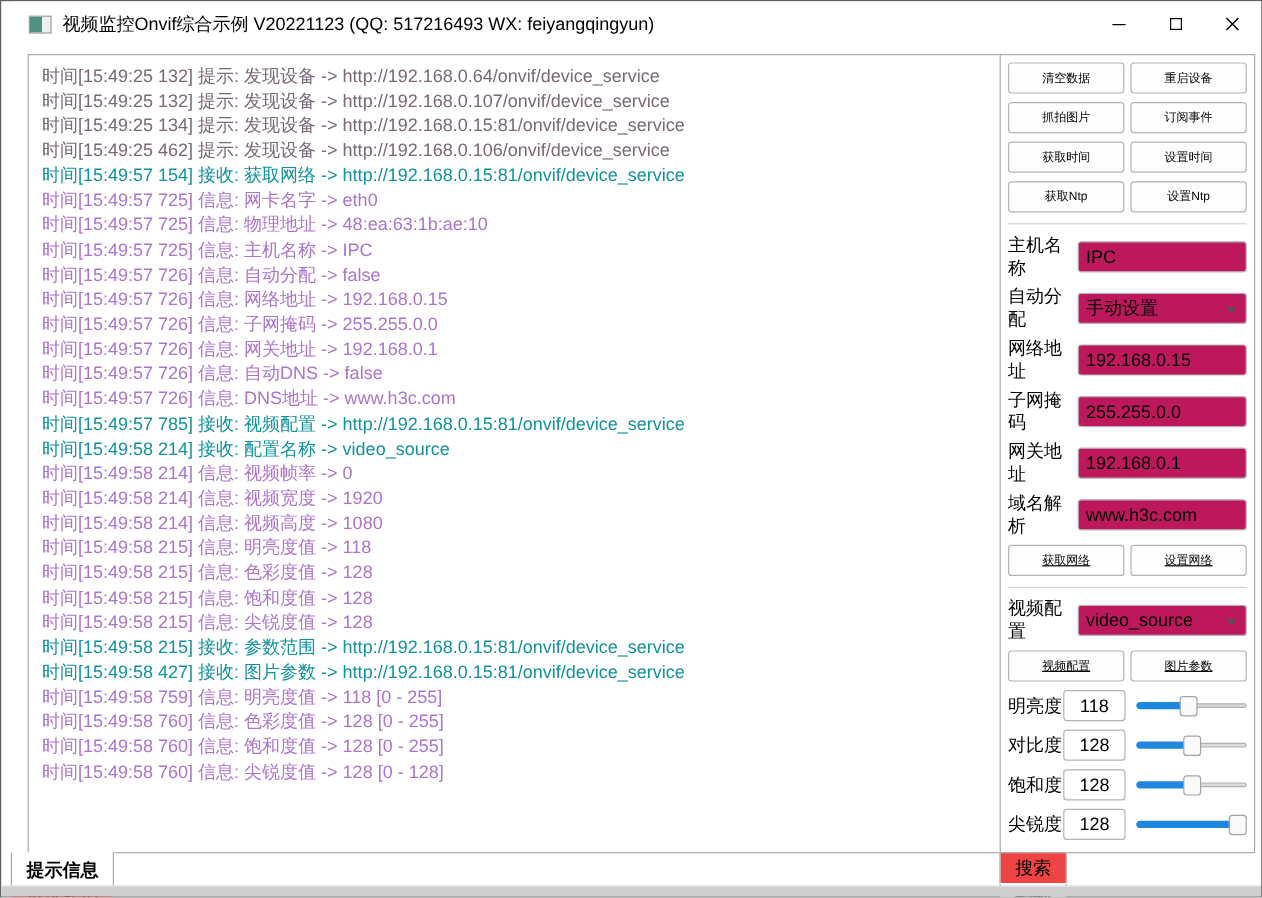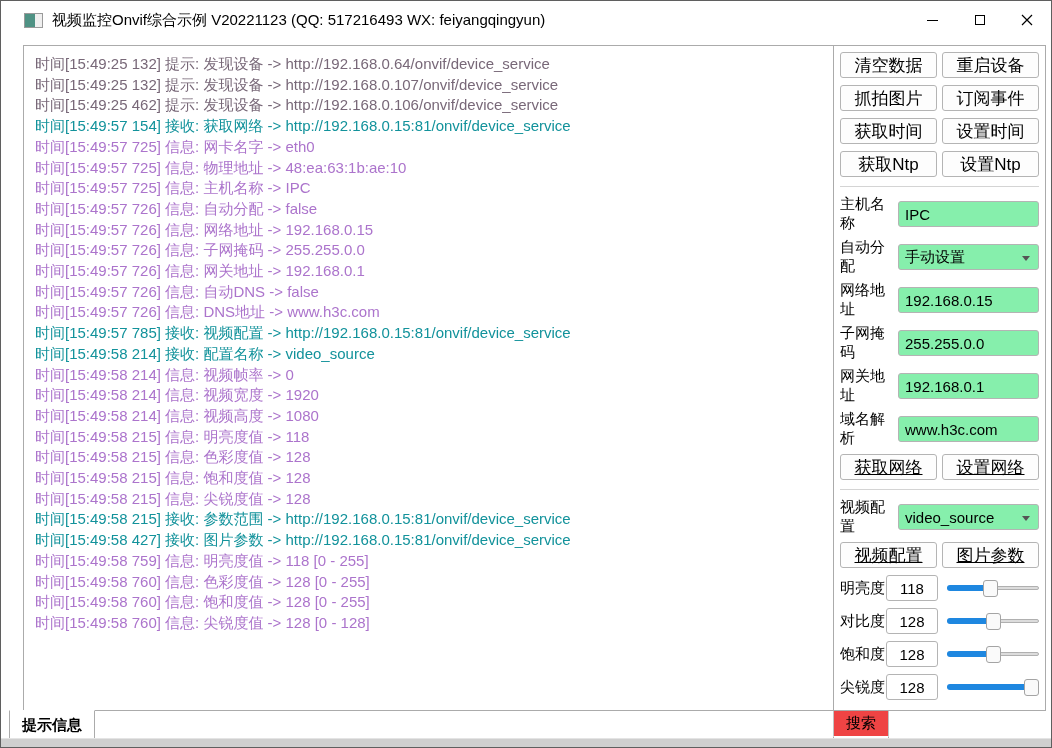--- a/index.html
+++ b/index.html
@@ -21,27 +21,27 @@
     border:1px solid #ababab;box-sizing:border-box;padding:8px 11px;overflow:hidden;}
   .log-line{font-size:15px;line-height:20.7px;white-space:nowrap;}
   .log-line.tip{color:var(--log-tip,#786878);}
   .log-line.info{color:var(--log-info,#ac74cc);}
   .log-line.recv{color:var(--log-recv,#12929b);}
   
   .right-pane{position:absolute;left:832px;top:44px;width:213px;height:666px;background:#fff;
     border:1px solid #ababab;box-sizing:border-box;padding:6px;}
   .action-grid{display:grid;grid-template-columns:1fr 1fr;gap:7px 5px;margin-bottom:0;}
   .qbtn{height:26px;background:#fdfdfd;border:1px solid #b4b4b4;border-radius:3px;
-    font-size:17px;font-family:inherit;color:#000;padding:0;cursor:default;}
+    font-size:10px;font-family:inherit;color:#000;padding:0;cursor:default;}
   .btn-row{display:flex;gap:5px;margin-bottom:7px;text-decoration:underline;}
   .btn-row .qbtn{flex:1;}
   .sep{border-top:1px solid #d4d4d4;margin:9px 0;}
   .frow{display:flex;align-items:center;height:36px;margin-bottom:7px;}
   .flabel{width:58px;flex:none;font-size:15px;}
-  .fbox{flex:1;height:26px;border:1px solid #b4b4b4;border-radius:3px;background:#86efac;
+  .fbox{flex:1;height:26px;border:1px solid #b4b4b4;border-radius:3px;background:#be185d;
     display:flex;align-items:center;padding:0 6px;font-size:15px;box-sizing:border-box;position:relative;}
   .fbox .arrow{position:absolute;right:8px;top:11px;width:0;height:0;
     border-left:4px solid transparent;border-right:4px solid transparent;border-top:5px solid #555;}
   .srow{display:flex;align-items:center;height:26px;margin-bottom:7px;}
   .slabel{width:46px;flex:none;font-size:15px;}
   .snum{width:52px;height:26px;flex:none;border:1px solid #b4b4b4;border-radius:3px;background:#fff;
     display:flex;align-items:center;justify-content:center;font-size:15px;box-sizing:border-box;}
   .slider{flex:1;position:relative;height:17px;margin-left:9px;}
   .track{position:absolute;left:0;right:0;top:6px;height:4px;background:#dcdcdc;
     border:1px solid #b0b0b0;border-radius:2px;box-sizing:border-box;}
@@ -78,20 +78,21 @@
             <path d="M1 1 L11 11 M11 1 L1 11" stroke="#000" stroke-width="1.2"></path>
           </svg>
       </button>
     </div>
   </div>
 
   <div class="log-pane">
     <div>
         <div class="log-line tip">时间[15:49:25 132] 提示: 发现设备 -&gt; http://192.168.0.64/onvif/device_service</div>
         <div class="log-line tip">时间[15:49:25 132] 提示: 发现设备 -&gt; http://192.168.0.107/onvif/device_service</div>
+        <div class="log-line tip">时间[15:49:25 134] 提示: 发现设备 -&gt; http://192.168.0.15:81/onvif/device_service</div>
         <div class="log-line tip">时间[15:49:25 462] 提示: 发现设备 -&gt; http://192.168.0.106/onvif/device_service</div>
         <div class="log-line recv">时间[15:49:57 154] 接收: 获取网络 -&gt; http://192.168.0.15:81/onvif/device_service</div>
         <div class="log-line info">时间[15:49:57 725] 信息: 网卡名字 -&gt; eth0</div>
         <div class="log-line info">时间[15:49:57 725] 信息: 物理地址 -&gt; 48:ea:63:1b:ae:10</div>
         <div class="log-line info">时间[15:49:57 725] 信息: 主机名称 -&gt; IPC</div>
         <div class="log-line info">时间[15:49:57 726] 信息: 自动分配 -&gt; false</div>
         <div class="log-line info">时间[15:49:57 726] 信息: 网络地址 -&gt; 192.168.0.15</div>
         <div class="log-line info">时间[15:49:57 726] 信息: 子网掩码 -&gt; 255.255.0.0</div>
         <div class="log-line info">时间[15:49:57 726] 信息: 网关地址 -&gt; 192.168.0.1</div>
         <div class="log-line info">时间[15:49:57 726] 信息: 自动DNS -&gt; false</div>

